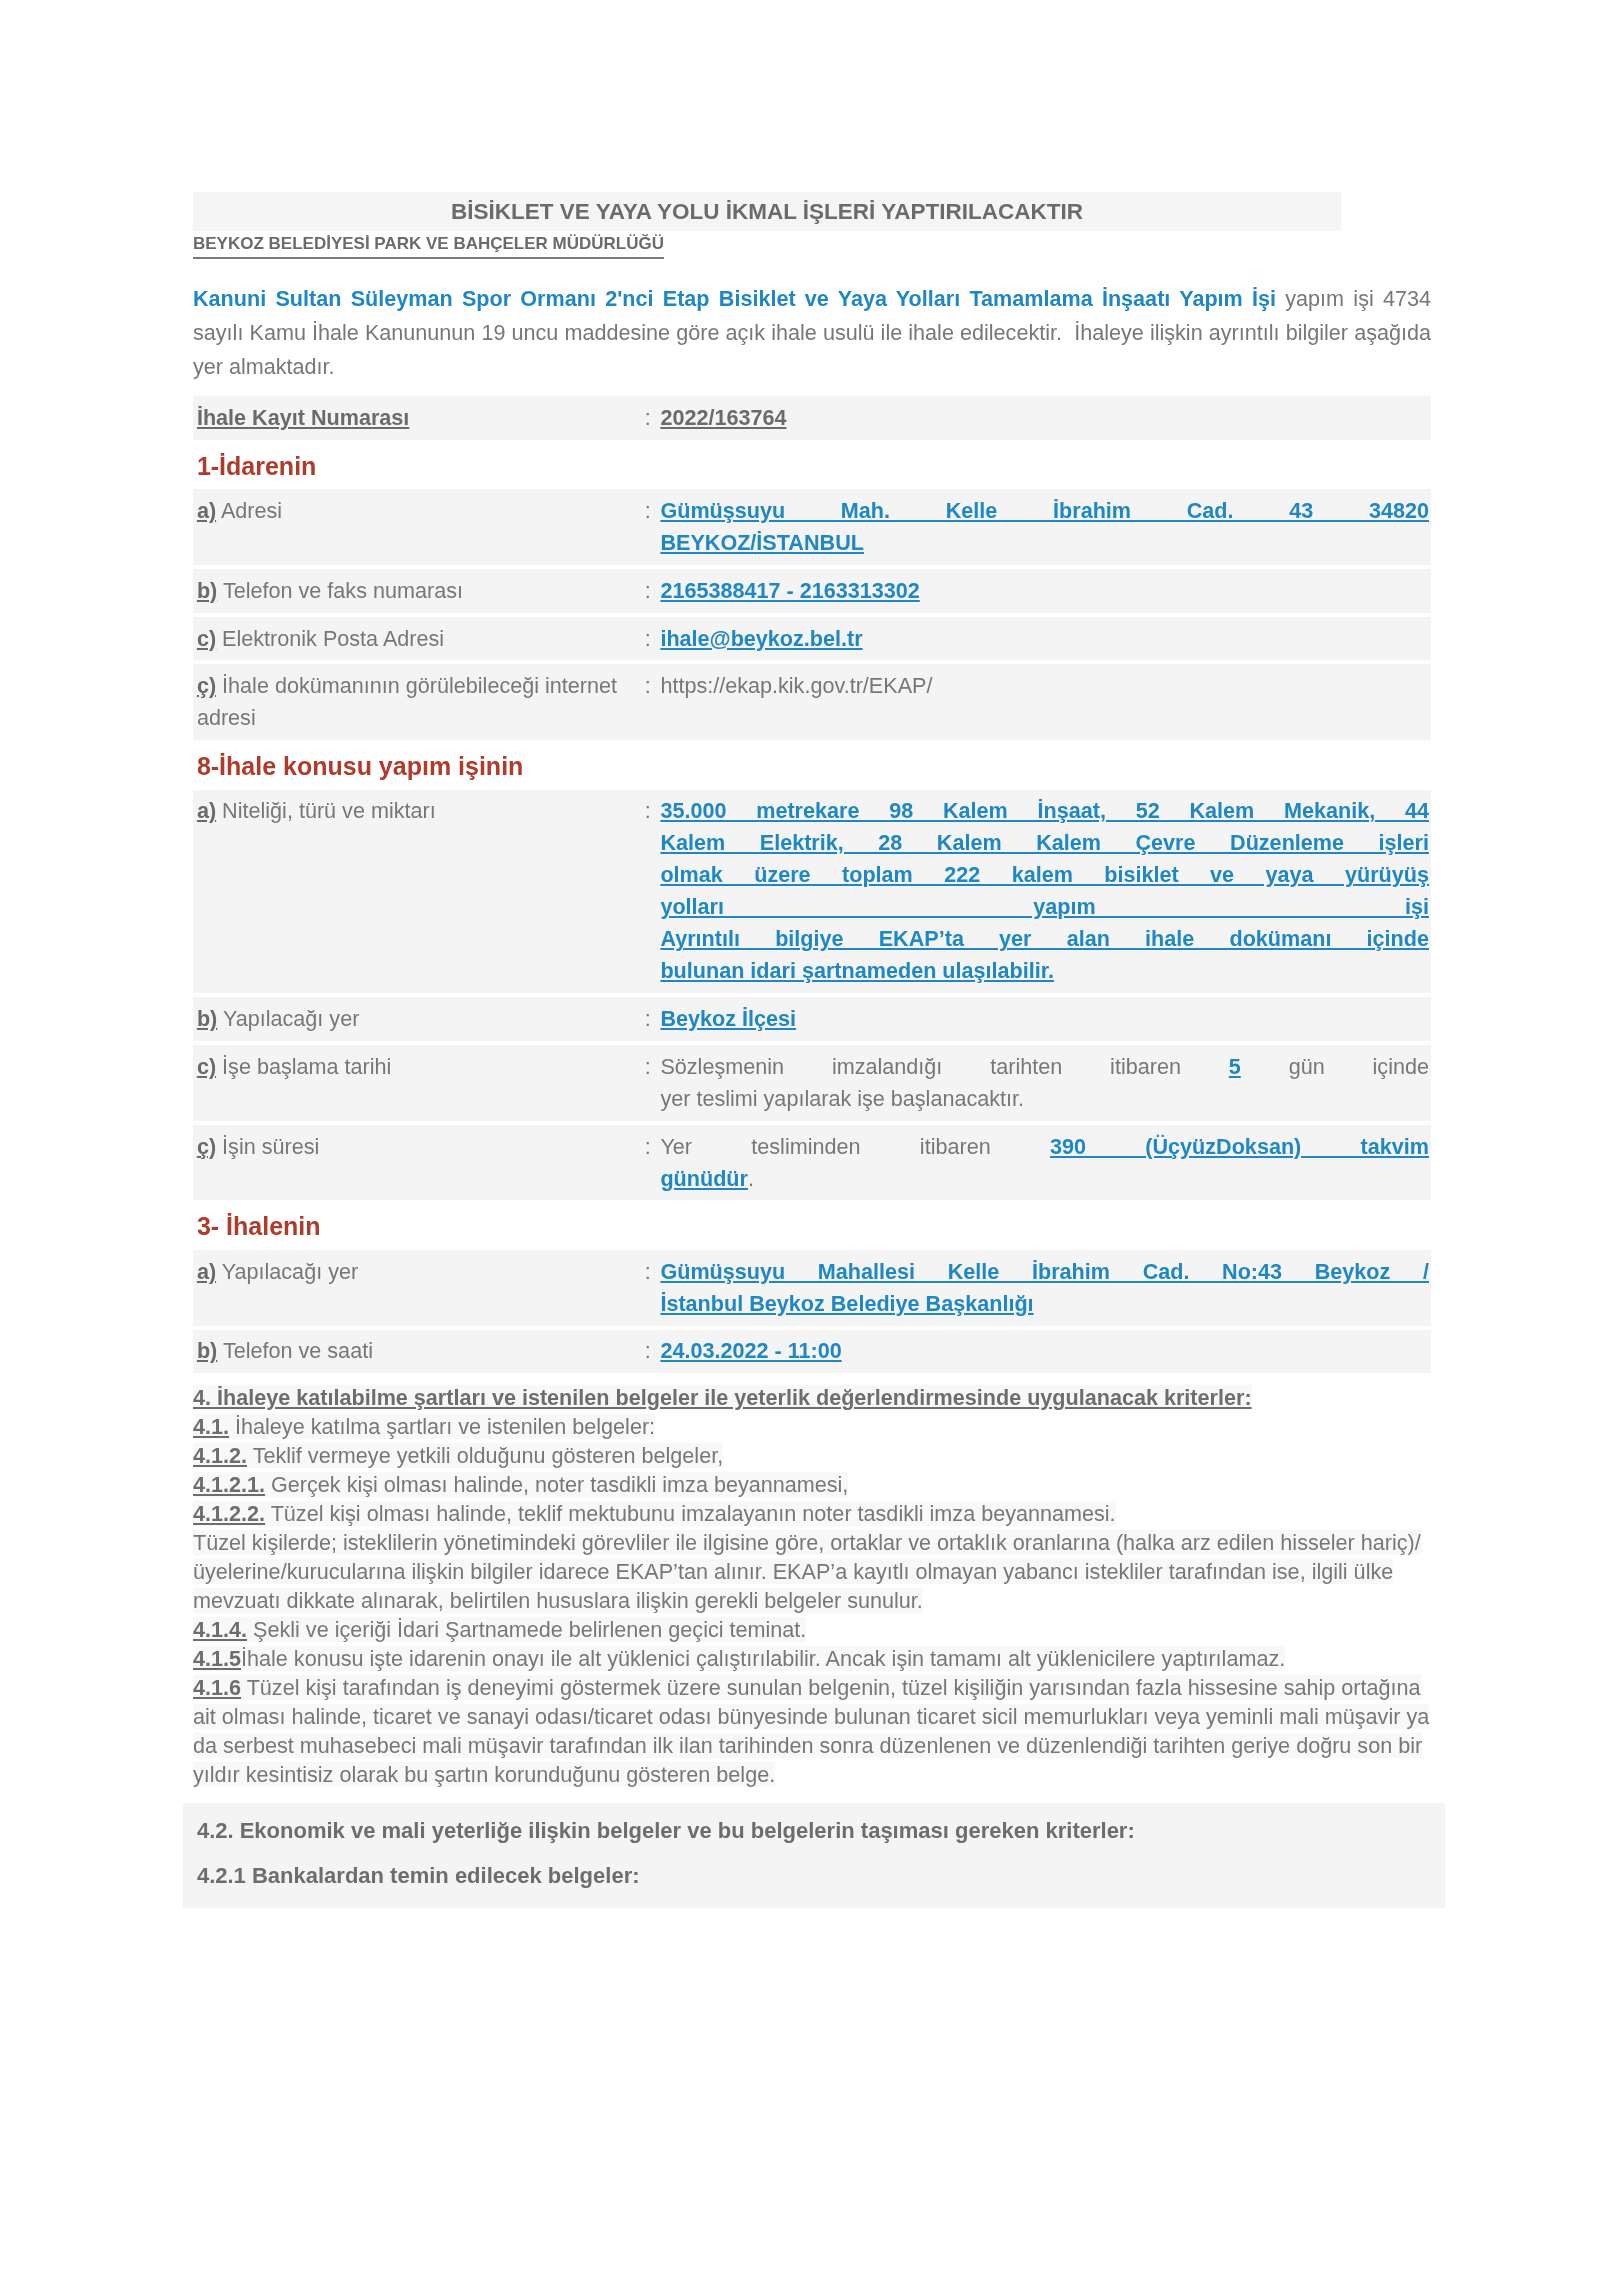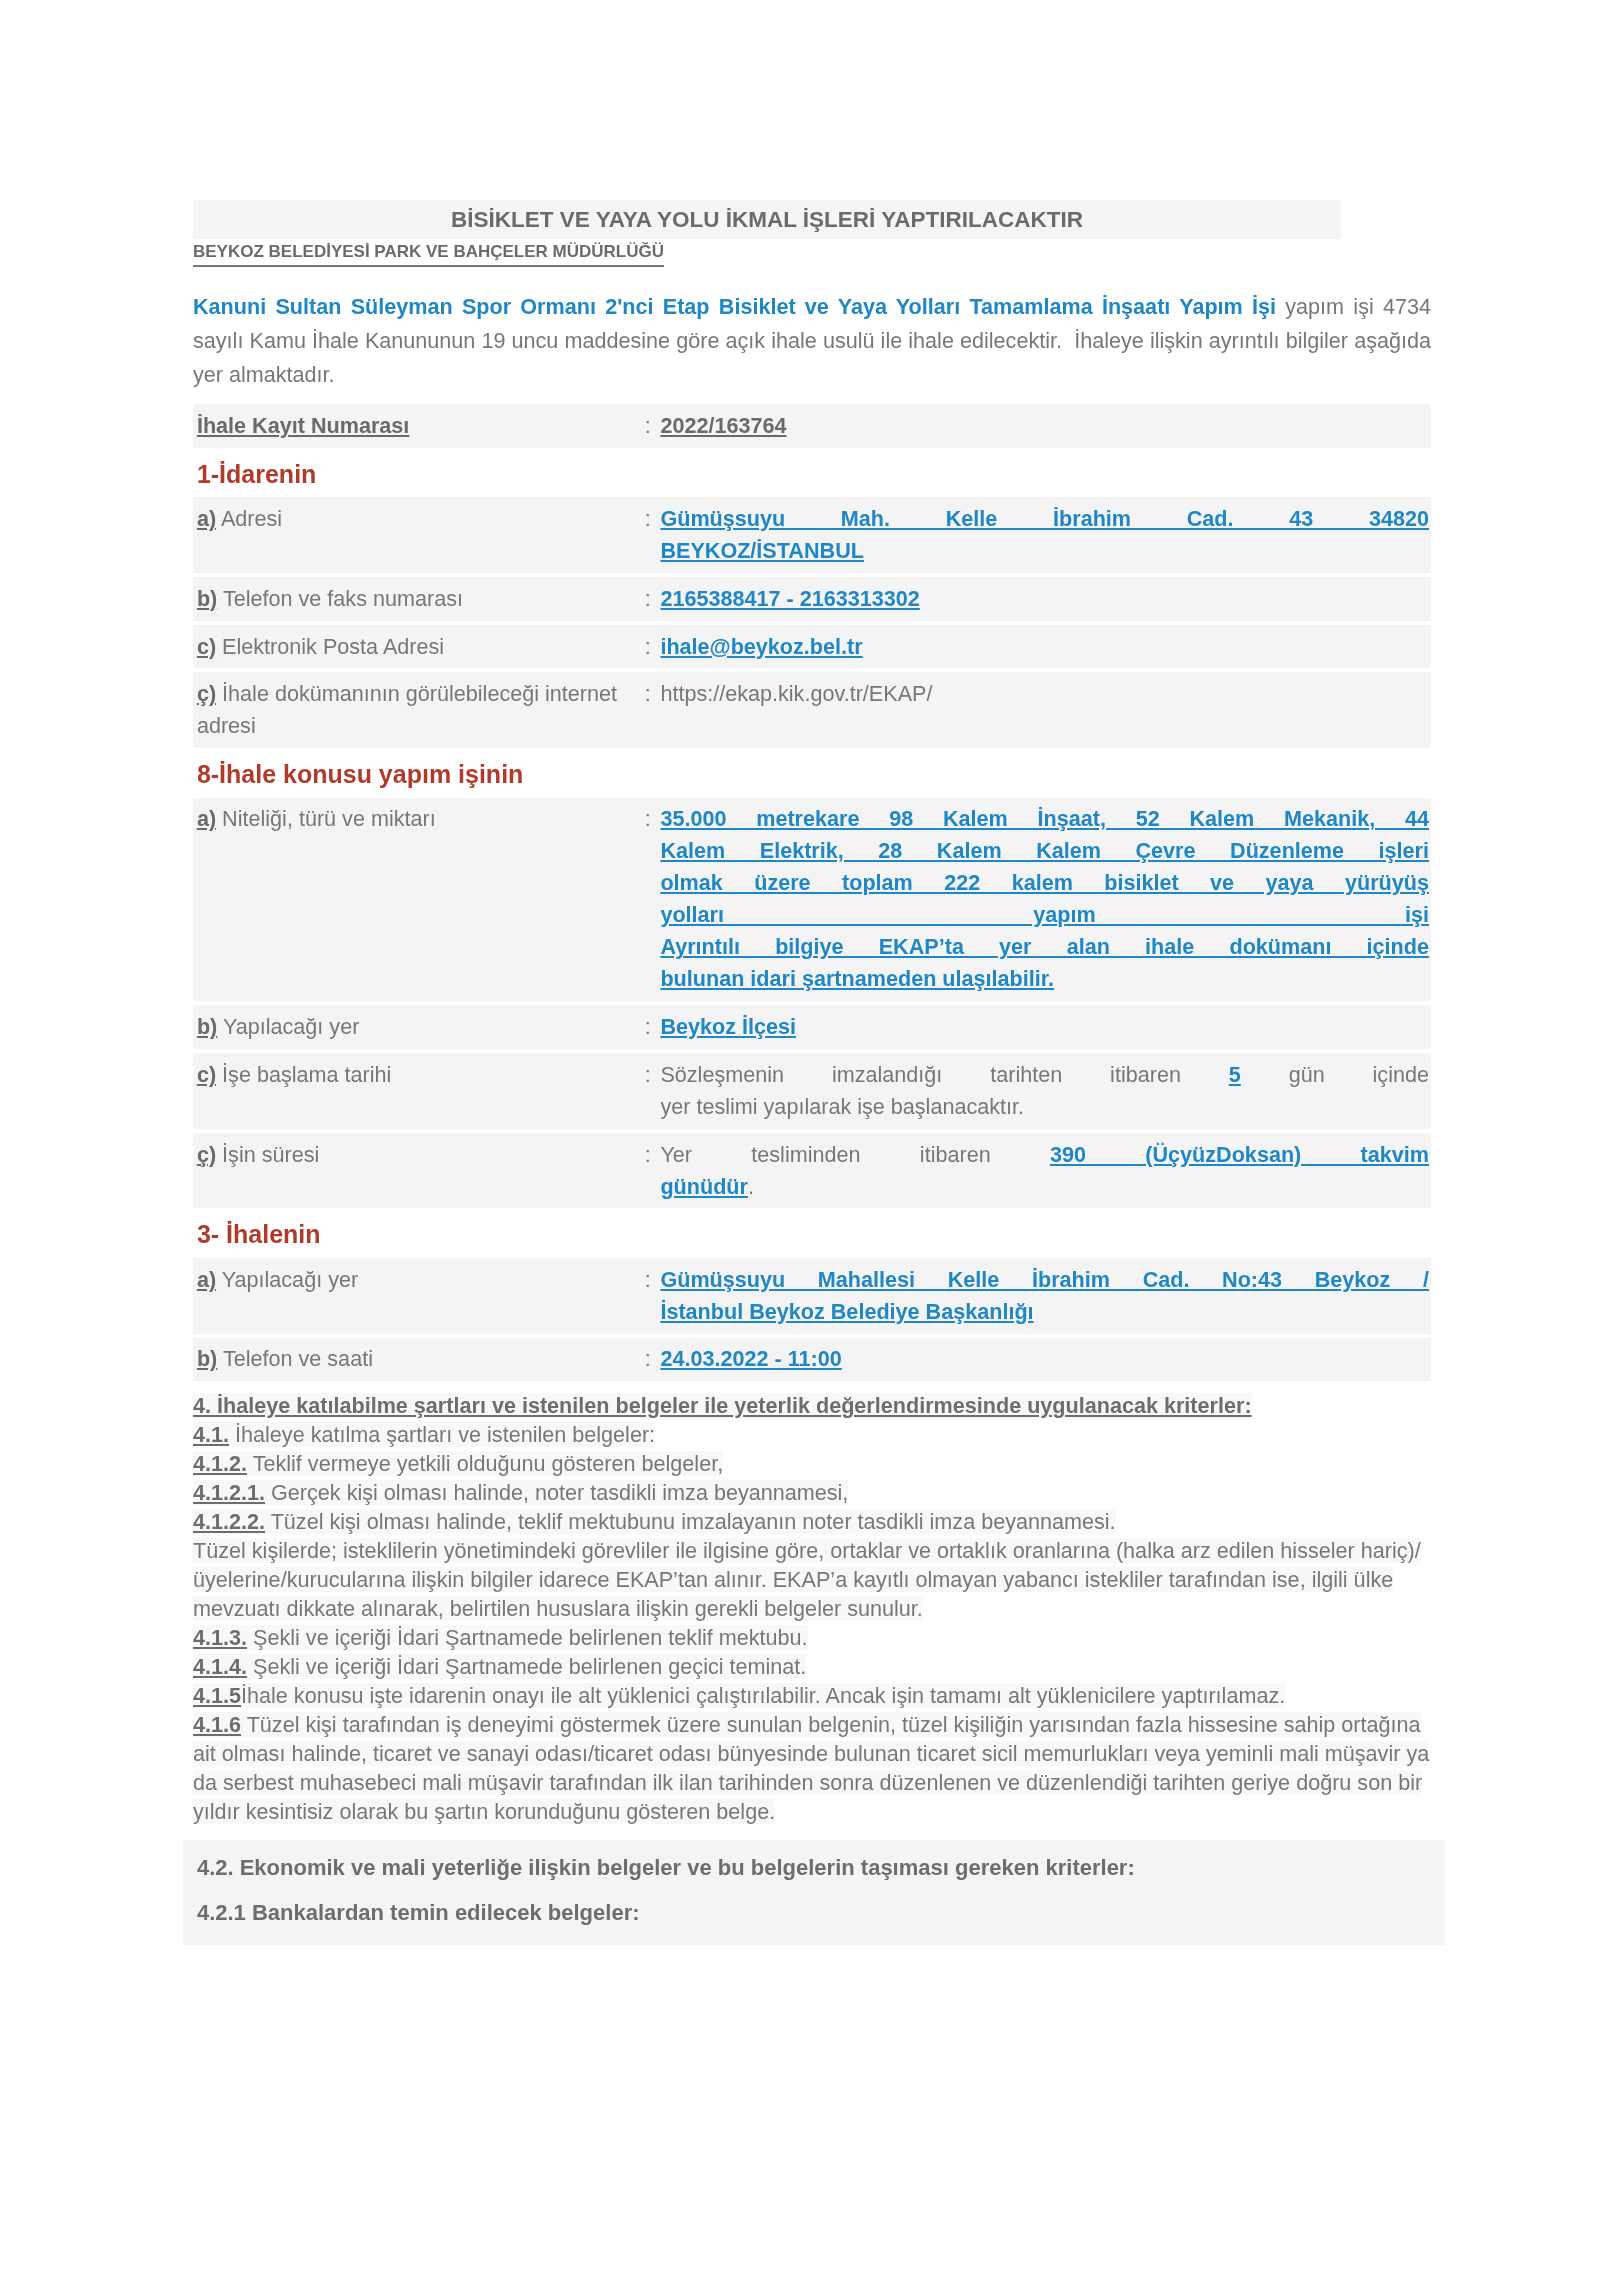--- a/index.html
+++ b/index.html
@@ -1,18 +1,18 @@
 <!DOCTYPE html>
 <html><head>
 <meta charset="utf-8">
 <style>
   html,body{margin:0;padding:0;background:#ffffff;}
   .page{position:relative;width:1621px;height:2293px;background:#ffffff;overflow:hidden;
         font-family:"Liberation Sans", sans-serif;}
-  .content{position:absolute;left:193px;top:200px;width:1238px;}
+  .content{position:absolute;left:193px;top:192px;width:1238px;}
 
   
   .title-bar{width:1148px;height:39px;line-height:39px;background:#f5f5f5;text-align:center;
              font-size:22.5px;font-weight:bold;color:#6b6b6b;}
   .org-line{margin-top:2.9px;}
   .org-title{display:inline-block;font-size:17px;font-weight:bold;color:#6b6b6b;
              border-bottom:2.9px solid #7a7a7a;padding-bottom:2.9px;}
 
   
   .intro{margin:23.5px 0 11.8px 0;font-size:21.6px;line-height:34px;color:#777777;text-align:justify;}
@@ -150,21 +150,20 @@
           </div>
         </div>
       </div>
 
     <div id="section4" class="sec4">
         <p class="s4"><span class="hl"><span class="b">4. İhaleye katılabilme şartları ve istenilen belgeler ile yeterlik değerlendirmesinde uygulanacak kriterler:</span></span></p>
         <p class="s4"><span class="hl"><span class="b">4.1.</span><span> İhaleye katılma şartları ve istenilen belgeler:</span></span></p>
         <p class="s4"><span class="hl"><span class="b">4.1.2.</span><span> Teklif vermeye yetkili olduğunu gösteren belgeler,</span></span></p>
         <p class="s4"><span class="hl"><span class="b">4.1.2.1.</span><span> Gerçek kişi olması halinde, noter tasdikli imza beyannamesi,</span></span></p>
         <p class="s4"><span class="hl"><span class="b">4.1.2.2.</span><span> Tüzel kişi olması halinde, teklif mektubunu imzalayanın noter tasdikli imza beyannamesi.</span><br><span>Tüzel kişilerde; isteklilerin yönetimindeki görevliler ile ilgisine göre, ortaklar ve ortaklık oranlarına (halka arz edilen hisseler hariç)/üyelerine/kurucularına ilişkin bilgiler idarece EKAP’tan alınır. EKAP’a kayıtlı olmayan yabancı istekliler tarafından ise, ilgili ülke mevzuatı dikkate alınarak, belirtilen hususlara ilişkin gerekli belgeler sunulur.</span></span></p>
-        <p class="s4"><span class="hl"><span class="b">4.1.3.</span><span> Şekli ve içeriği İdari Şartnamede belirlenen teklif mektubu.</span></span></p>
         <p class="s4"><span class="hl"><span class="b">4.1.4.</span><span> Şekli ve içeriği İdari Şartnamede belirlenen geçici teminat.</span></span></p>
         <p class="s4"><span class="hl"><span class="b">4.1.5</span><span>İhale konusu işte idarenin onayı ile alt yüklenici çalıştırılabilir. Ancak işin tamamı alt yüklenicilere yaptırılamaz.</span></span></p>
         <p class="s4"><span class="hl"><span class="b">4.1.6</span><span> Tüzel kişi tarafından iş deneyimi göstermek üzere sunulan belgenin, tüzel kişiliğin yarısından fazla hissesine sahip ortağına ait olması halinde, ticaret ve sanayi odası/ticaret odası bünyesinde bulunan ticaret sicil memurlukları veya yeminli mali müşavir ya da serbest muhasebeci mali müşavir tarafından ilk ilan tarihinden sonra düzenlenen ve düzenlendiği tarihten geriye doğru son bir yıldır kesintisiz olarak bu şartın korunduğunu gösteren belge.</span></span></p>
       </div>
 
     <div id="block42" class="block42">
         <div class="b42">4.2. Ekonomik ve mali yeterliğe ilişkin belgeler ve bu belgelerin taşıması gereken kriterler:</div>
         <div class="b42">4.2.1 Bankalardan temin edilecek belgeler:</div>
       </div>
 

